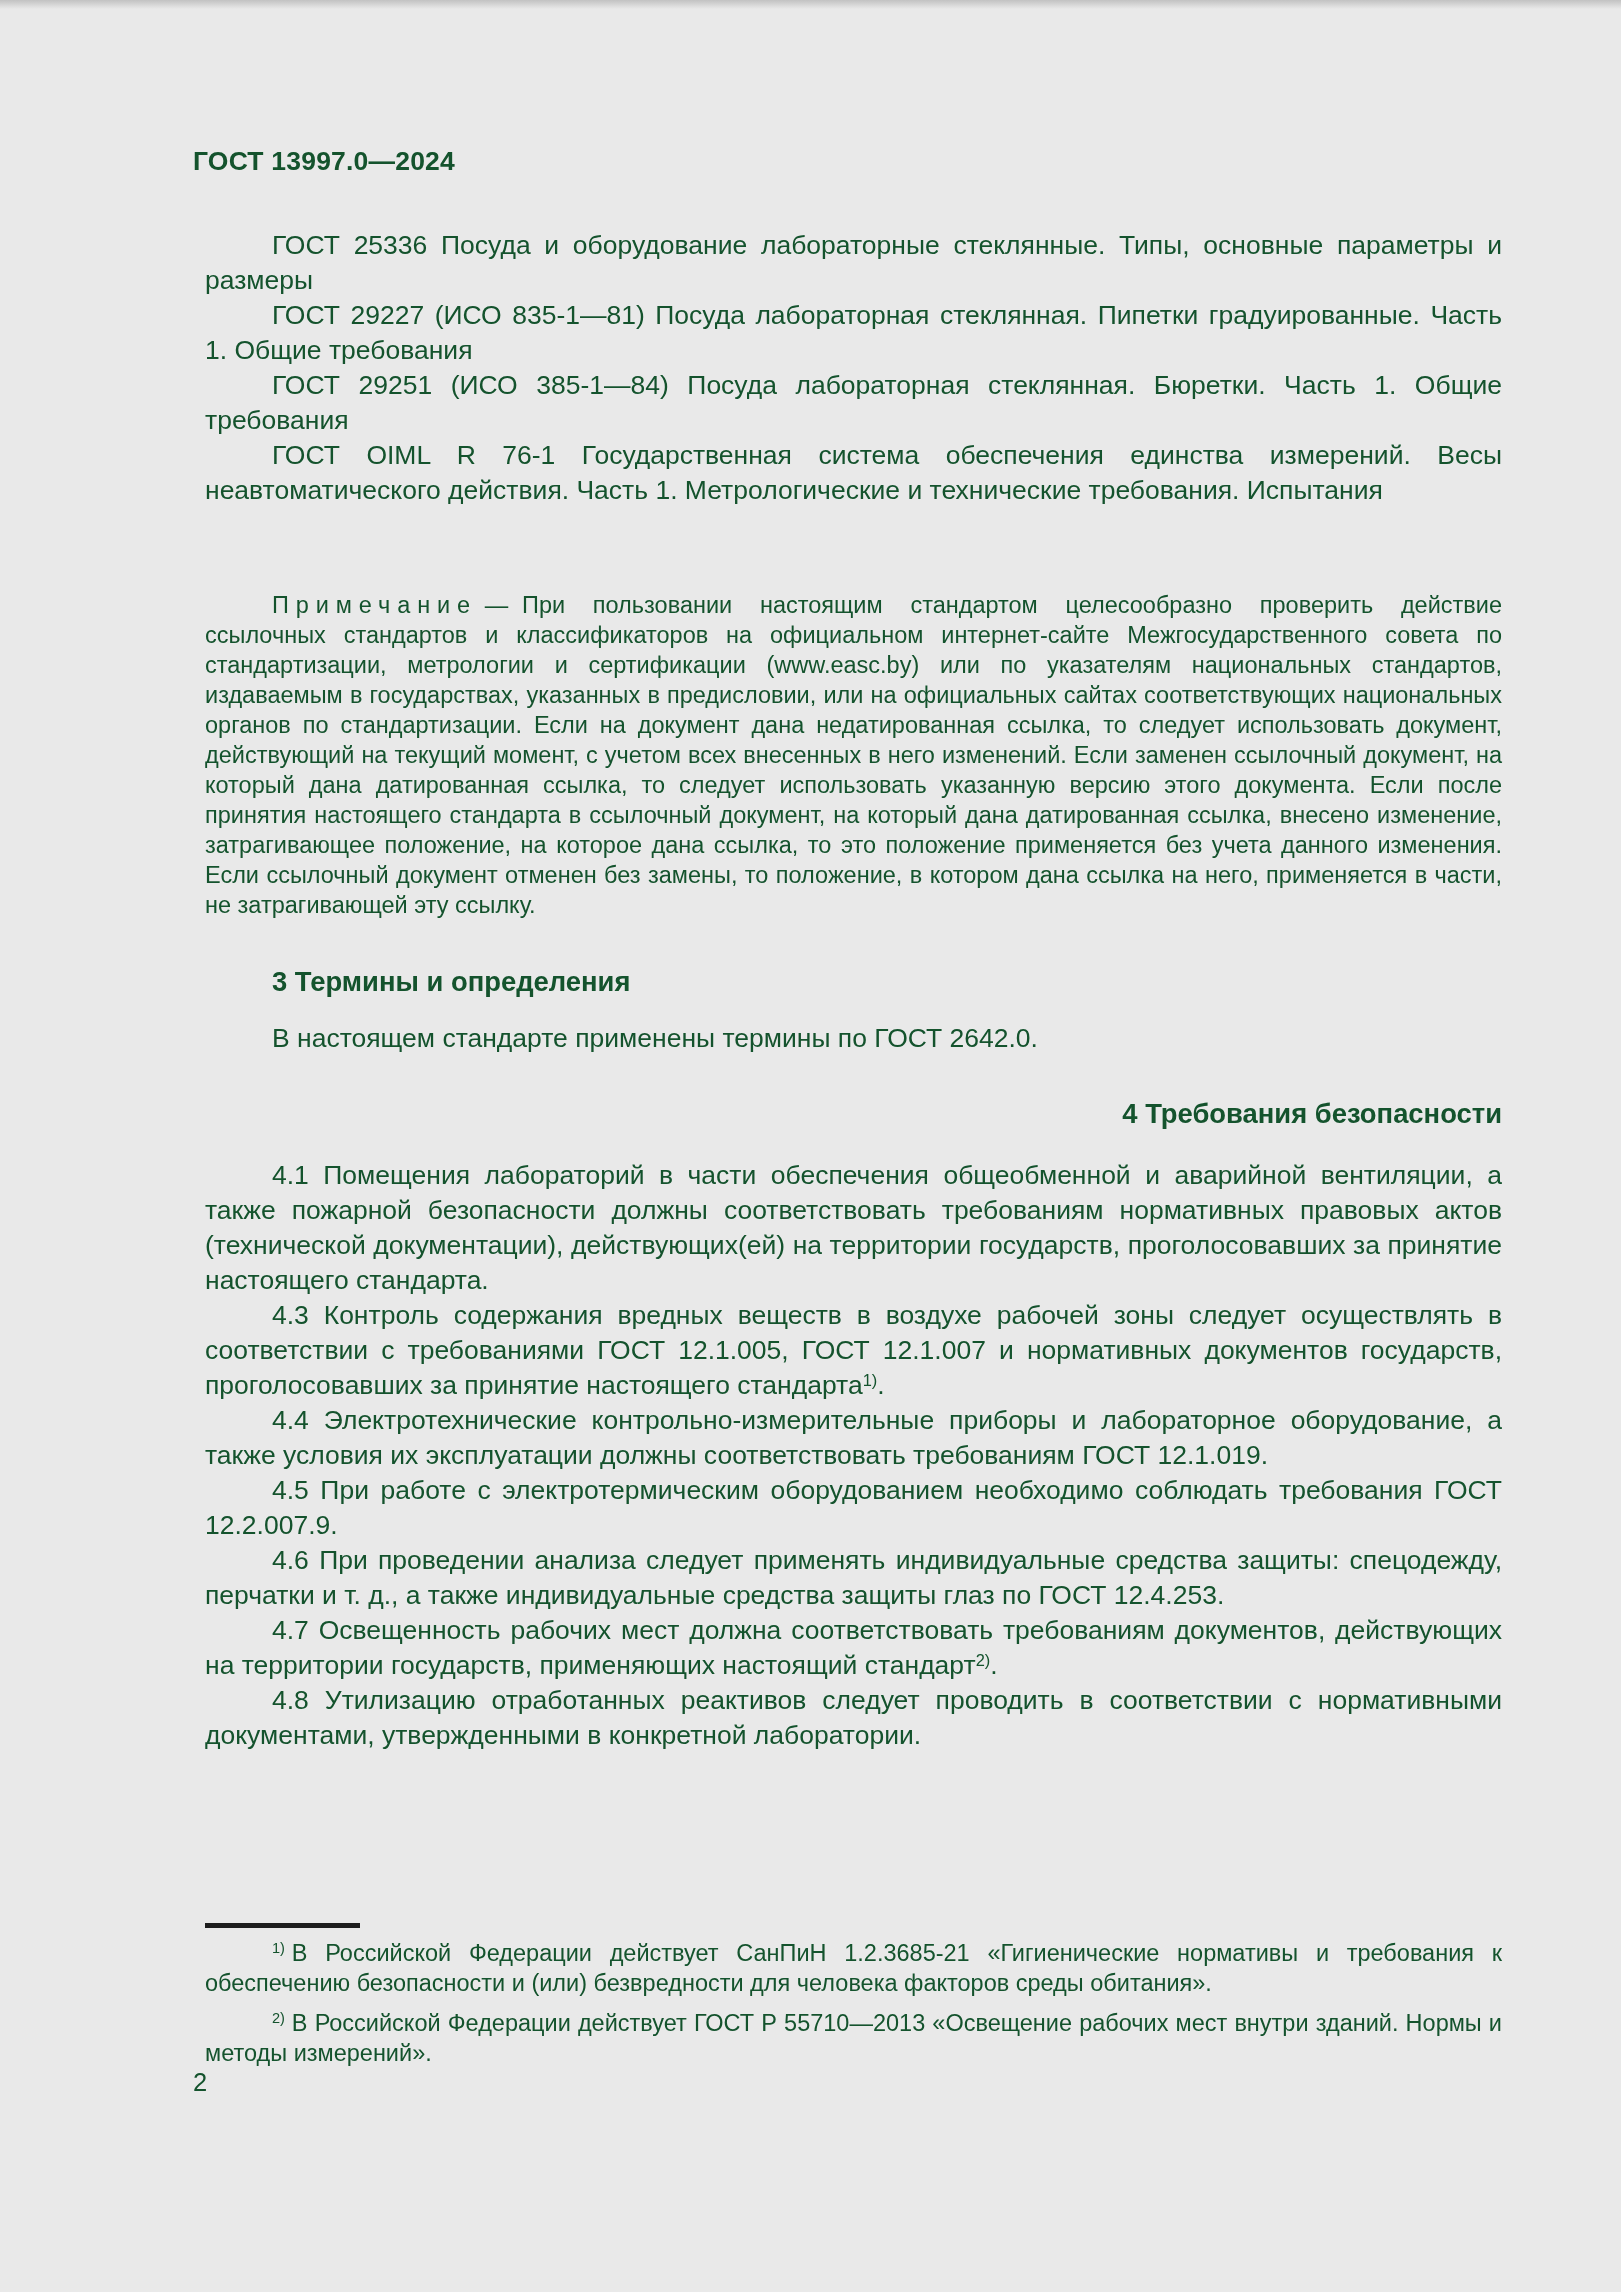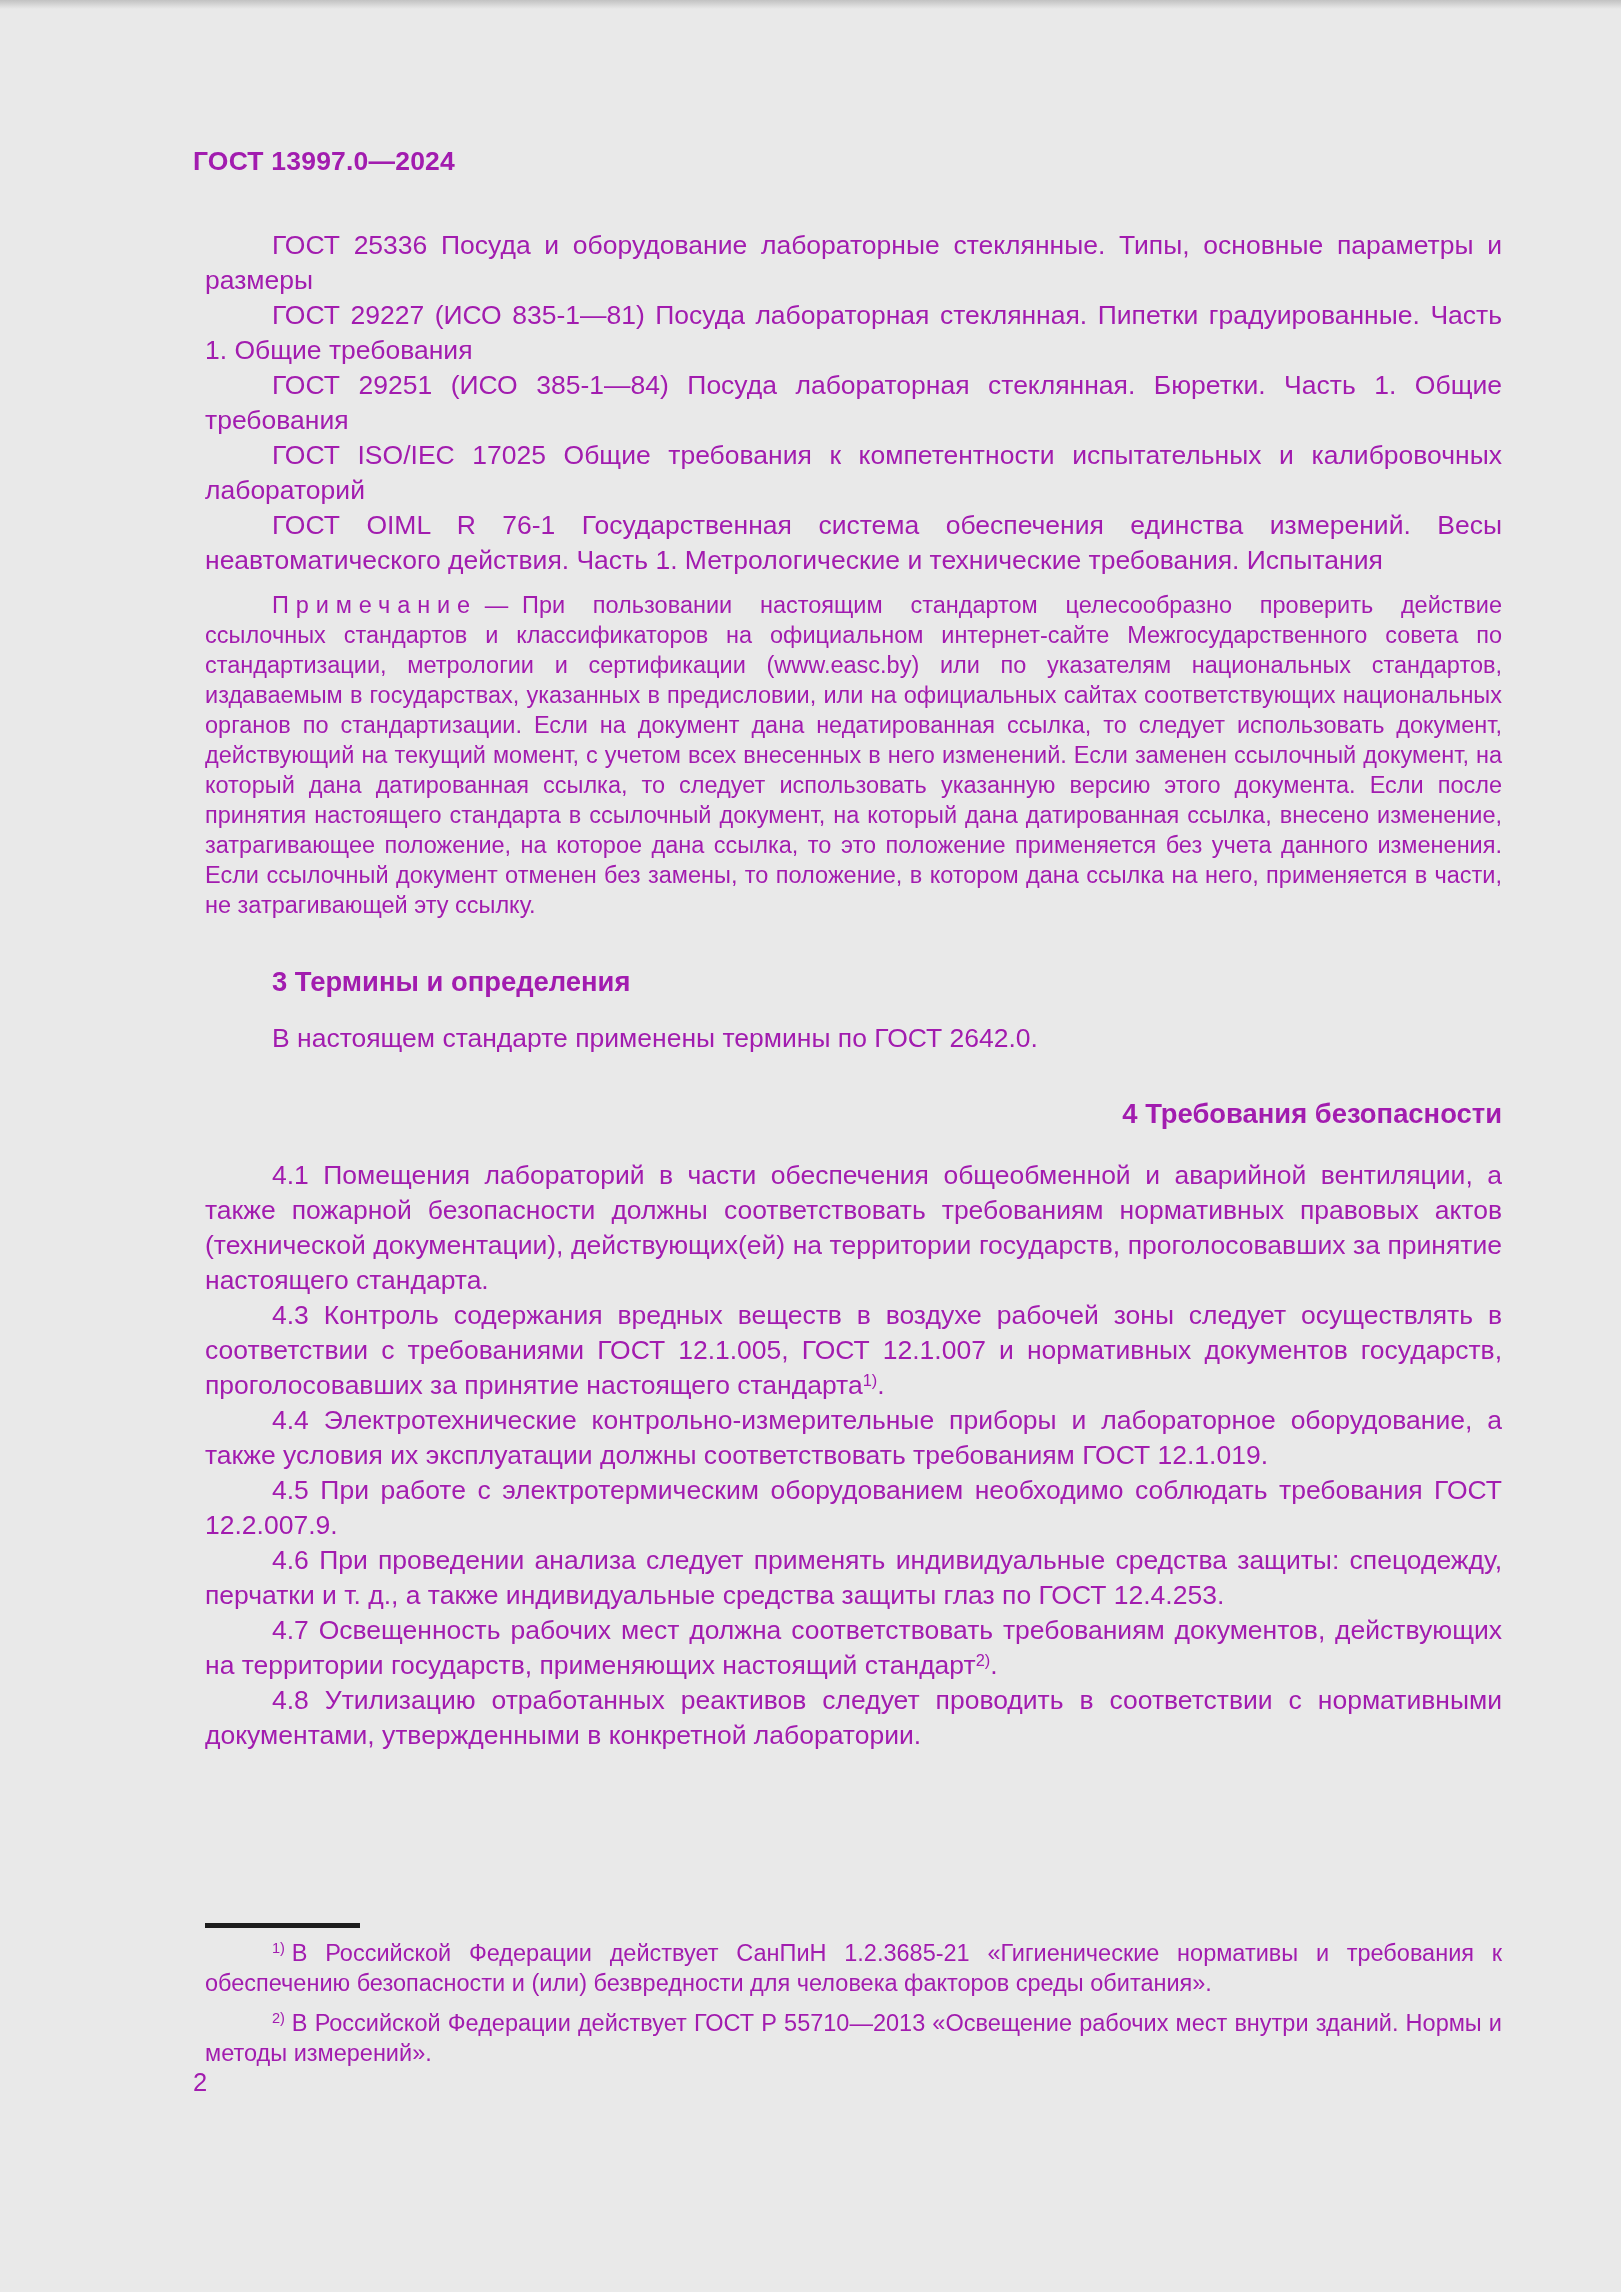--- a/index.html
+++ b/index.html
@@ -5,21 +5,21 @@
   html, body { margin: 0; padding: 0; }
   body {
     width: 1621px; height: 2293px;
     background: #dcdcdc;
     font-family: "Liberation Sans", "DejaVu Sans", sans-serif;
   }
   .page {
     position: relative;
     width: 1621px; height: 2293px;
     background: #e9e9e9;
-    color: #a21caf;
+    color: #14532d;
     overflow: hidden;
   }
   .page::before {
     content: "";
     position: absolute; top: 0; left: 0; right: 0; height: 8.8px;
     background: linear-gradient(#c2c2c2, rgba(201,201,201,0));
     pointer-events: none;
   }
   .content {
     position: absolute;
@@ -85,21 +85,20 @@
 <div class="page">
 
   <div class="content">
 
     <div class="doc-header"><span>ГОСТ 13997.0—2024</span></div>
 
     <section class="abs refs-block">
       <p class="body-p">ГОСТ 25336 Посуда и оборудование лабораторные стеклянные. Типы, основные параметры и размеры</p>
       <p class="body-p">ГОСТ 29227 (ИСО 835-1—81) Посуда лабораторная стеклянная. Пипетки градуированные. Часть 1. Общие требования</p>
       <p class="body-p">ГОСТ 29251 (ИСО 385-1—84) Посуда лабораторная стеклянная. Бюретки. Часть 1. Общие требования</p>
-      <p class="body-p">ГОСТ ISO/IEC 17025 Общие требования к компетентности испытательных и калибровочных лабораторий</p>
       <p class="body-p">ГОСТ OIML R 76-1 Государственная система обеспечения единства измерений. Весы неавтоматического действия. Часть 1. Метрологические и технические требования. Испытания</p>
     </section>
 
     <section class="abs note-block">
       <p class="note-p"><span class="note-label">Примечание</span><span class="note-dash">—</span><span>При пользовании настоящим стандартом целесообразно проверить действие ссылочных стандартов и классификаторов на официальном интернет-сайте Межгосударственного совета по стандартизации, метрологии и сертификации (www.easc.by) или по указателям национальных стандартов, издаваемым в государствах, указанных в предисловии, или на официальных сайтах соответствующих национальных органов по стандартизации. Если на документ дана недатированная ссылка, то следует использовать документ, действующий на текущий момент, с учетом всех внесенных в него изменений. Если заменен ссылочный документ, на который дана датированная ссылка, то следует использовать указанную версию этого документа. Если после принятия настоящего стандарта в ссылочный документ, на который дана датированная ссылка, внесено изменение, затрагивающее положение, на которое дана ссылка, то это положение применяется без учета данного изменения. Если ссылочный документ отменен без замены, то положение, в котором дана ссылка на него, применяется в части, не затрагивающей эту ссылку.</span></p>
     </section>
 
     <h2 class="abs h-terms section-heading">3 Термины и определения</h2>
 
     <section class="abs terms-para">

